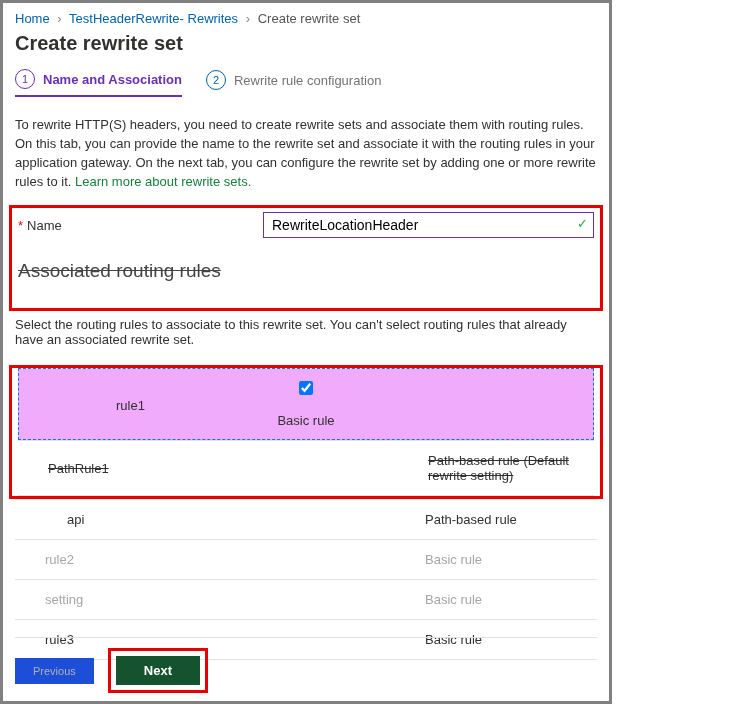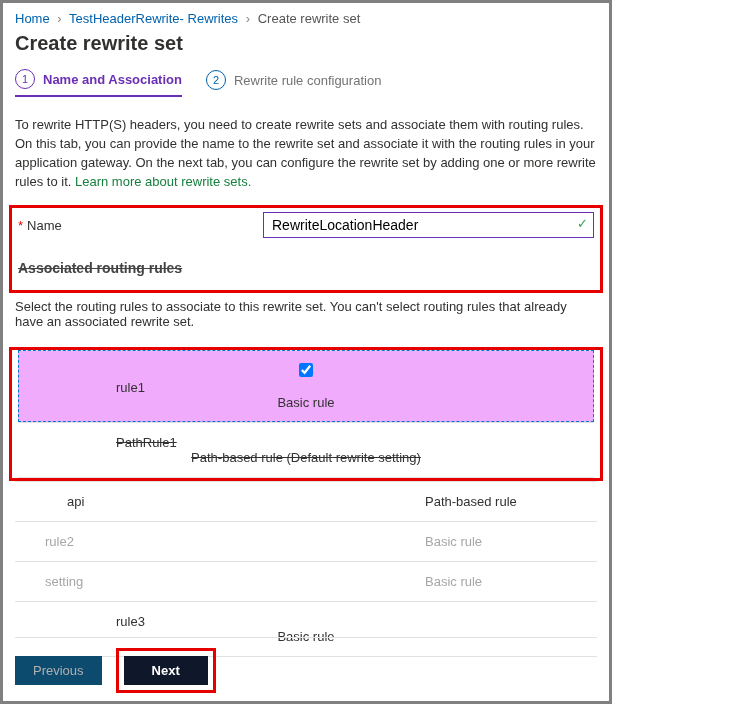--- a/index.html
+++ b/index.html
@@ -27,44 +27,44 @@
 .desc a { color: #15803d; text-decoration: none; cursor: pointer; }
 
 .hl-red { border: 3px solid #e60000; padding: 4px 6px; margin: 0 -6px 6px -6px; }
 .field-row { display: flex; align-items: center; }
 .field-label { width: 245px; font-size: 13px; }
 .req { color: #e00; margin-right: 4px; }
 .input-wrap { flex: 1; position: relative; }
 .text-input { width: 100%; border: 1px solid #6b2fb3; padding: 4px 24px 4px 8px; font-size: 14px; font-family: inherit; outline: none; }
 .check-valid { position: absolute; right: 6px; top: 4px; color: #2da44e; font-size: 13px; }
 
-.section-h { font-size: 14px; font-weight: 700; color: #444; margin-top: 22px; margin-bottom: 10px; text-decoration: line-through; }
+.section-h { font-size: 19px; font-weight: 400; color: #444; margin-top: 22px; margin-bottom: 22px; text-decoration: line-through; }
 .section-sub { font-size: 13px; margin-bottom: 18px; }
 
 .table-head { display: flex; font-size: 11px; font-weight: 600; color: #323130; letter-spacing: 0.3px; padding: 6px 0 8px 30px; }
 .col-name { width: 380px; }
 .col-type { flex: 1; }
 
 .row { display: flex; align-items: center; padding: 12px 0 12px 0; border-top: 1px solid #e1e1e1; font-size: 13px; }
-.row:last-child { border-bottom: 1px solid #e1e1e1; flex-direction: column; }
+.row:last-child { border-bottom: 1px solid #e1e1e1; }
 .row .cb { width: 30px; text-align: center; }
 .row .nm { width: 380px; padding-left: 0; }
 .row .nm.indent { padding-left: 22px; }
 .row .tp { flex: 1; }
 .row.sel { background: #f0abfc; outline: 1px dashed #0078d4; outline-offset: -1px; flex-direction: column; }
 .row.disabled { color: #a6a6a6; }
 .row.strike .nm, .row.strike .tp { text-decoration: line-through; }
 .cb input { width: 14px; height: 14px; cursor: pointer; }
 
 .hl-rows { border: 3px solid #e60000; margin: 0 -6px; padding: 0 6px; }
 
 .footer { position: absolute; bottom: 8px; left: 12px; right: 12px; border-top: 1px solid #e1e1e1; padding-top: 10px; display: flex; gap: 14px; align-items: center; }
-.btn-prev { background: #0c4a6e; color: #b0b0b0; border: none; padding: 7px 18px; font-size: 13px; cursor: not-allowed; }
+.btn-prev { background: #1d4ed8; color: #b0b0b0; border: none; padding: 7px 18px; font-size: 11px; cursor: not-allowed; }
 .btn-next-wrap { border: 3px solid #e60000; padding: 5px; }
-.btn-next { background: #0f172a; color: #fff; border: none; padding: 7px 28px; font-size: 13px; font-weight: 600; cursor: pointer; }
+.btn-next { background: #14532d; color: #fff; border: none; padding: 7px 28px; font-size: 13px; font-weight: 600; cursor: pointer; }
 </style>
 </head>
 <body>
 
 <div class="page-border">
 <div class="inner">
 
   <div class="breadcrumb">
     <a>Home</a>
     <span class="sep">›</span>

